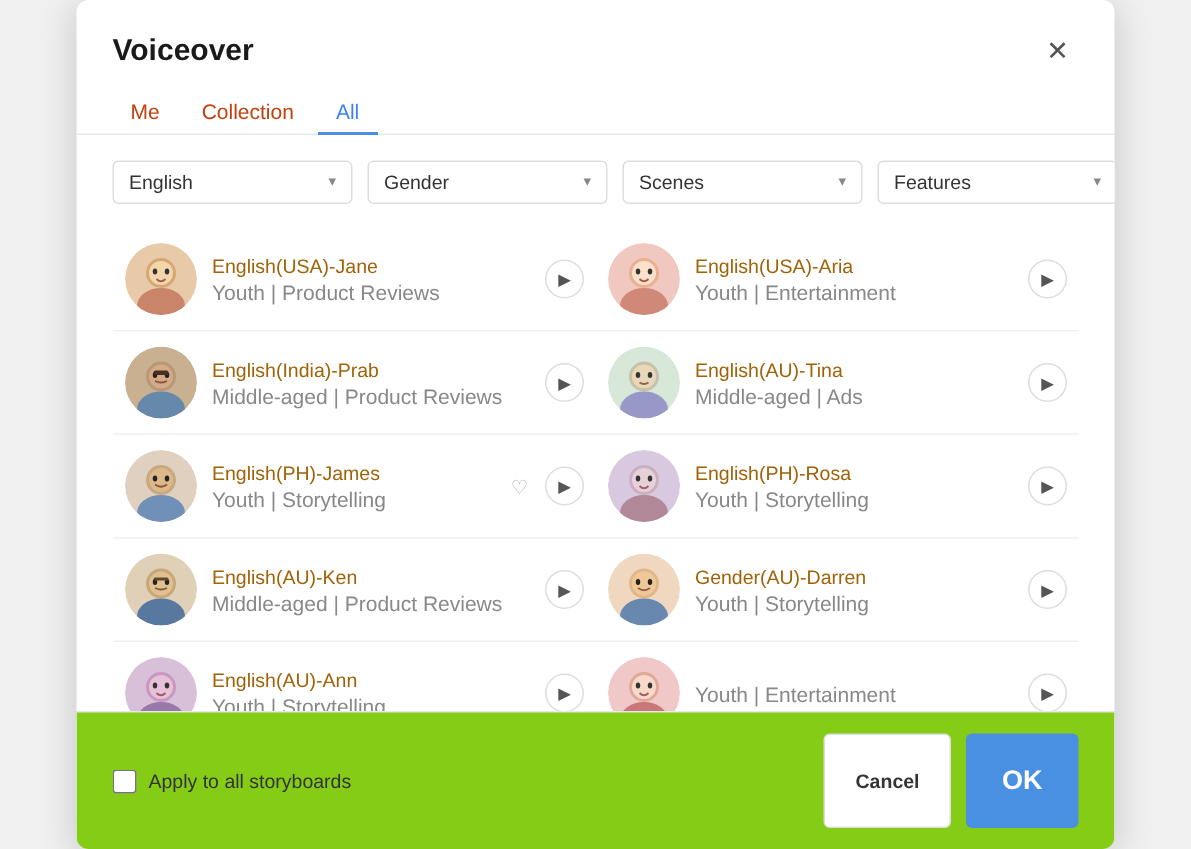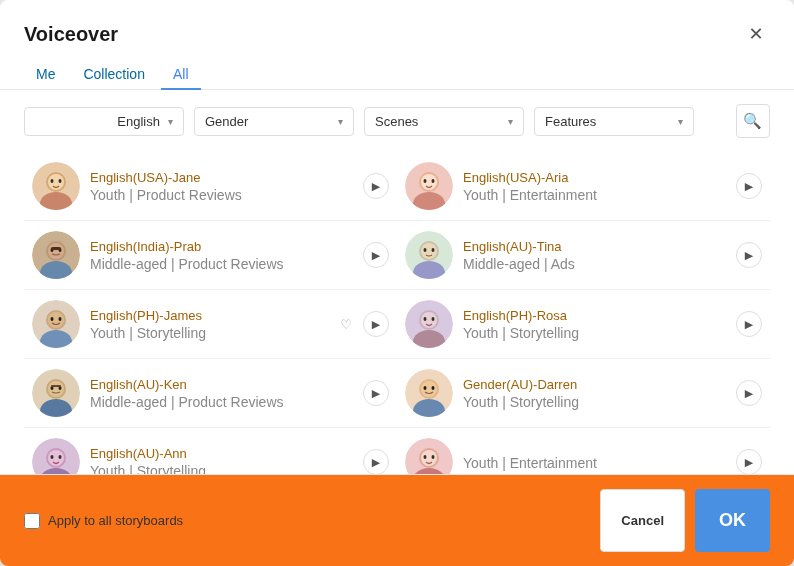--- a/index.html
+++ b/index.html
@@ -9,21 +9,21 @@
       display: flex;
       align-items: center;
       justify-content: center;
       width: 794px;
       height: 566px;
       overflow: hidden;
     }
     .modal-overlay {
       position: relative;
       background: #fff;
-      width: 794px;
+      width: 692px;
       height: 566px;
       border-radius: 8px;
       box-shadow: 0 4px 24px rgba(0,0,0,0.18);
       overflow: hidden;
       display: flex;
       flex-direction: column;
     }
     .modal-header {
       display: flex;
       align-items: center;
@@ -50,21 +50,21 @@
     }
     .tabs {
       display: flex;
       gap: 4px;
       padding: 12px 24px 0 24px;
       border-bottom: 1px solid #e8e8e8;
     }
     .tab {
       padding: 6px 12px;
       font-size: 14px;
-      color: #0369a1;
+      color: #c2410c;
       cursor: pointer;
       border-bottom: 2px solid transparent;
       margin-bottom: -1px;
     }
     .tab.active {
       color: #3b82f6;
       border-bottom: 2px solid #4a90e2;
       font-weight: 500;
     }
     .filters {
@@ -80,21 +80,21 @@
       border: 1px solid #ddd;
       border-radius: 4px;
       padding: 6px 10px;
       font-size: 13px;
       color: #333;
       cursor: pointer;
       background: #fff;
       min-width: 140px;
       gap: 8px;
     }
-    .filter-select.language { min-width: 160px; justify-content: flex-end; }
+    .filter-select.language { min-width: 160px; }
     .filter-select.gender { min-width: 160px; }
     .filter-select.scenes { min-width: 160px; }
     .filter-select.features { min-width: 160px; text-align: center; }
     .chevron-down {
       font-size: 10px;
       color: #888;
     }
     .search-btn {
       width: 34px;
       height: 34px;
@@ -182,21 +182,21 @@
       justify-content: center;
       font-size: 11px;
       color: #555;
     }
     .footer {
       display: flex;
       align-items: center;
       justify-content: space-between;
       padding: 14px 24px;
       border-top: 1px solid #e8e8e8;
-      background: #f97316;
+      background: #84cc16;
     }
     .checkbox-label {
       display: flex;
       align-items: center;
       gap: 8px;
       font-size: 13px;
       color: #333;
       cursor: pointer;
     }
     .checkbox {

